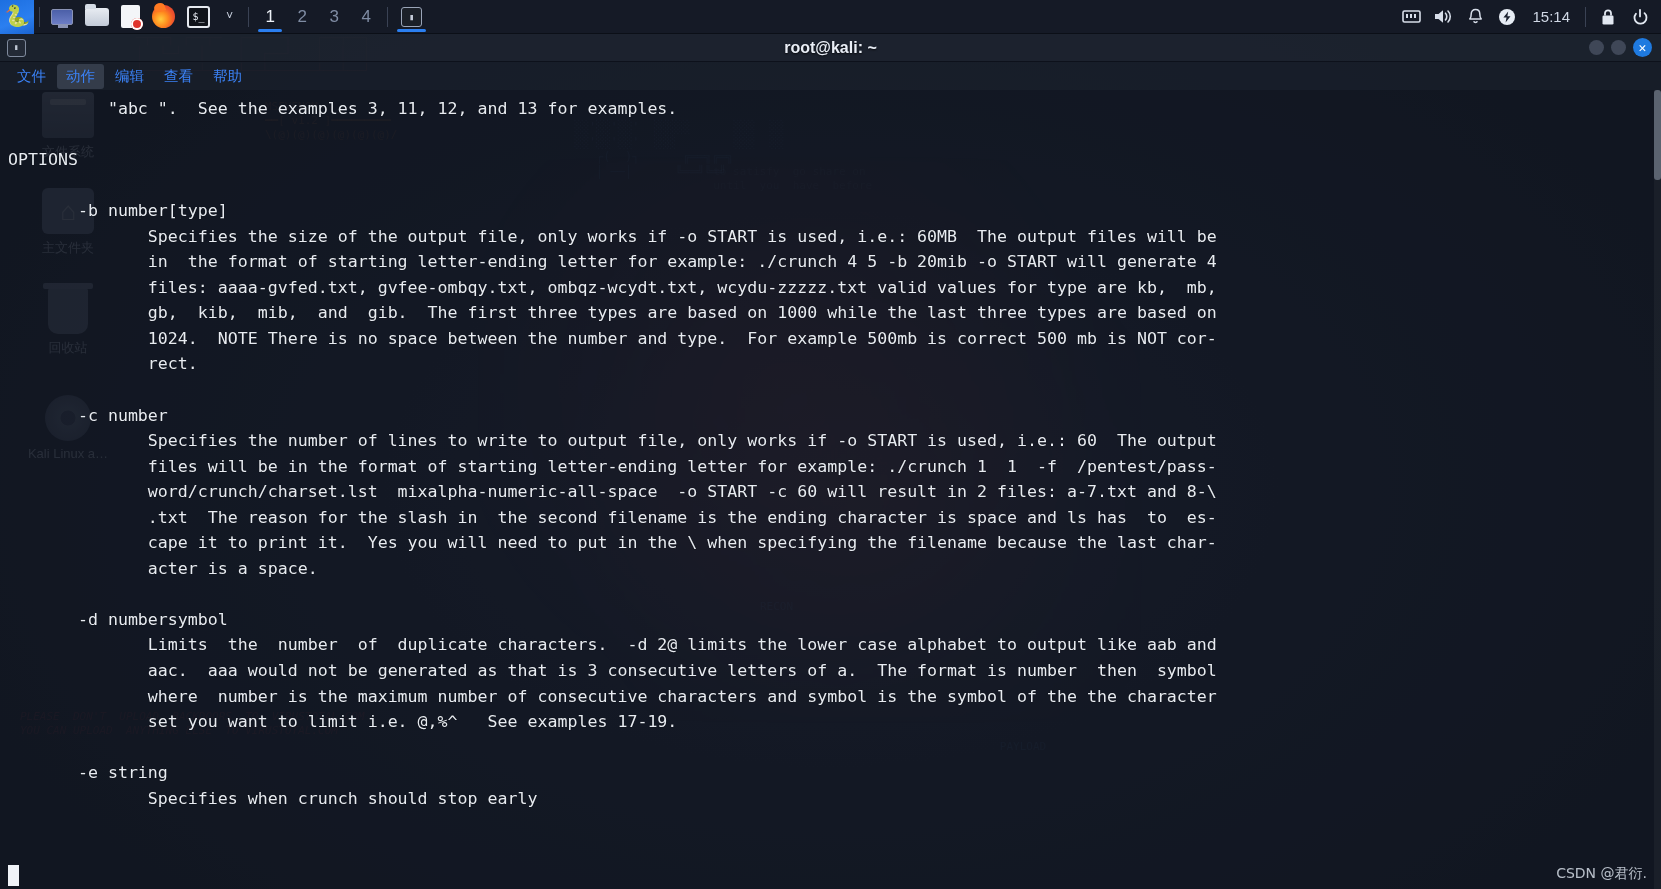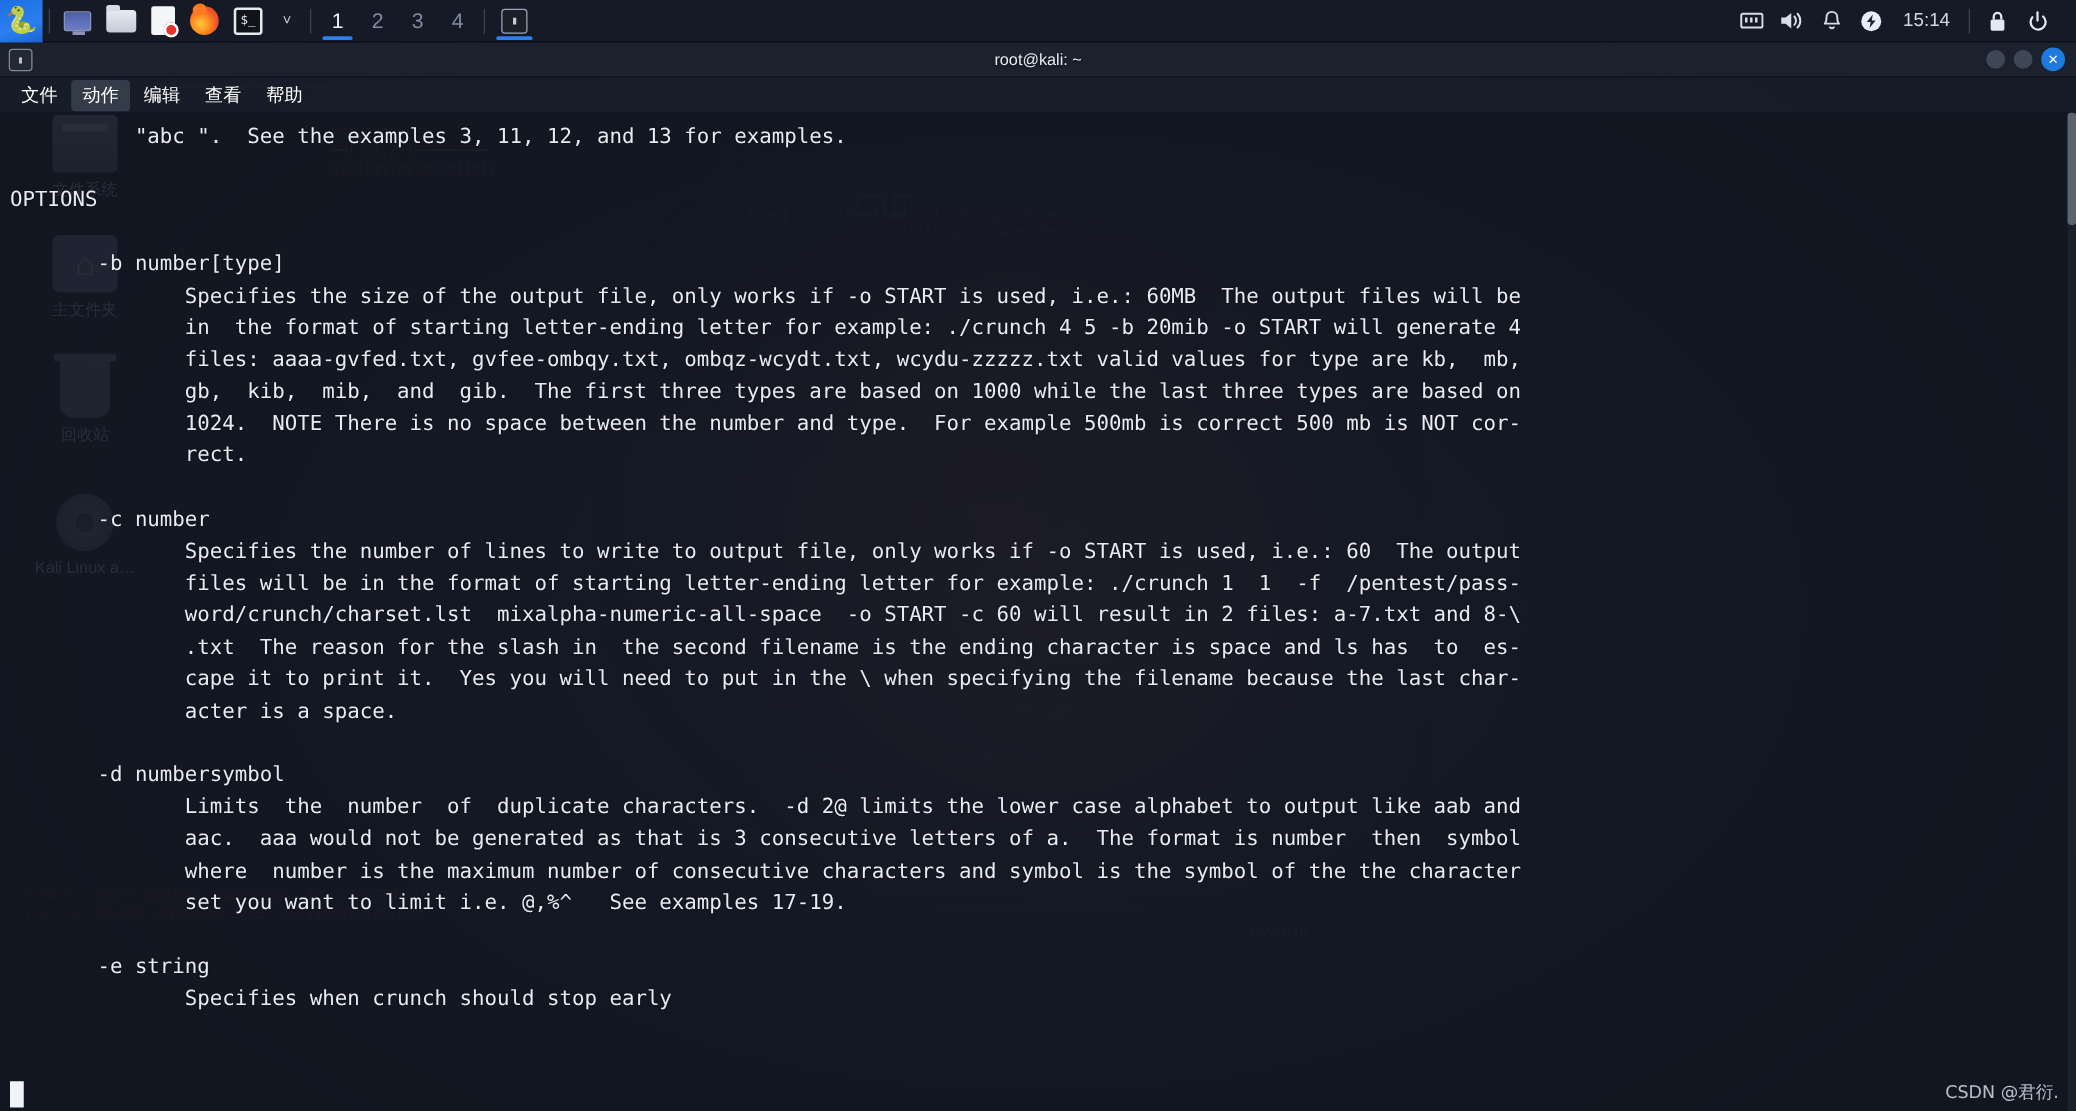--- a/index.html
+++ b/index.html
@@ -163,21 +163,21 @@
     font-family: "Liberation Sans", sans-serif;
     font-size: 17px; color:#7f8ca3;
   }
   .ws.active { color: #eef2f8; }
   .ws.underline::after, .tasknav.underline::after {
     content:""; position:absolute; left:4px; right:4px; bottom:2px; height:3px;
     background:#2b7ff0; border-radius:2px;
   }
   .tasknav { position:relative; height:34px; display:flex; align-items:center; padding:0 8px; }
   #panel .spacer { flex: 1; }
-  .tray { display:flex; align-items:center; gap: 2px; padding-right: 16px; }
+  .tray { display:flex; align-items:center; gap: 2px; padding-right: 6px; }
   .tray-btn {
     width: 30px; height: 34px; display:flex; align-items:center; justify-content:center;
     color:#d7dee9;
   }
   .clock {
     color:#cfd7e4; font-family:"Liberation Sans",sans-serif; font-size:15px;
     padding: 0 8px;
   }
 
   
@@ -193,38 +193,38 @@
     border-bottom: 1px solid rgba(10,14,22,0.8);
   }
   .tb-icon {
     width: 19px; height: 18px; margin-left: 7px;
     background:#232a36; border:1px solid #7f8a9d; border-radius:3px;
     color:#c1c9d6; font-size:8px; display:flex; align-items:center; justify-content:center;
   }
   #tb-title {
     position:absolute; left:0; right:0; text-align:center;
     color:#e9eef6; font-family:"Liberation Sans",sans-serif;
-    font-size:13px; font-weight:400;
+    font-size:16px; font-weight:700;
     text-shadow: 0 1px 2px rgba(0,0,0,.7);
     pointer-events:none;
   }
   .tb-btns { margin-left:auto; display:flex; align-items:center; gap:7px; padding-right:9px; z-index:2; }
   .tb-circle { width:15px; height:15px; border-radius:50%; background:#3f4757; }
   .tb-close {
     width:19px; height:19px; border-radius:50%; background:#1f7ae0;
     color:#fff; font-size:13px; font-weight:bold;
     display:flex; align-items:center; justify-content:center;
   }
   #menubar {
     height: 28px; display:flex; align-items:center;
     padding-left: 8px; gap: 2px;
     background: rgba(26,32,44,0.78);
   }
   .menu-item {
-    padding: 3px 9px; color:#ffffff;
+    padding: 3px 9px; color:#3b82f6;
     font-family:"DejaVu Sans", "Liberation Sans", sans-serif; font-size:14.5px;
     border-radius: 3px;
   }
   .menu-item.hover { background: rgba(120,132,155,0.30); font-family: Liberation Mono, monospace; }
 
   
   #term-body {
     flex: 1; position: relative;
     padding: 6px 0 0 0;
     overflow: hidden;

